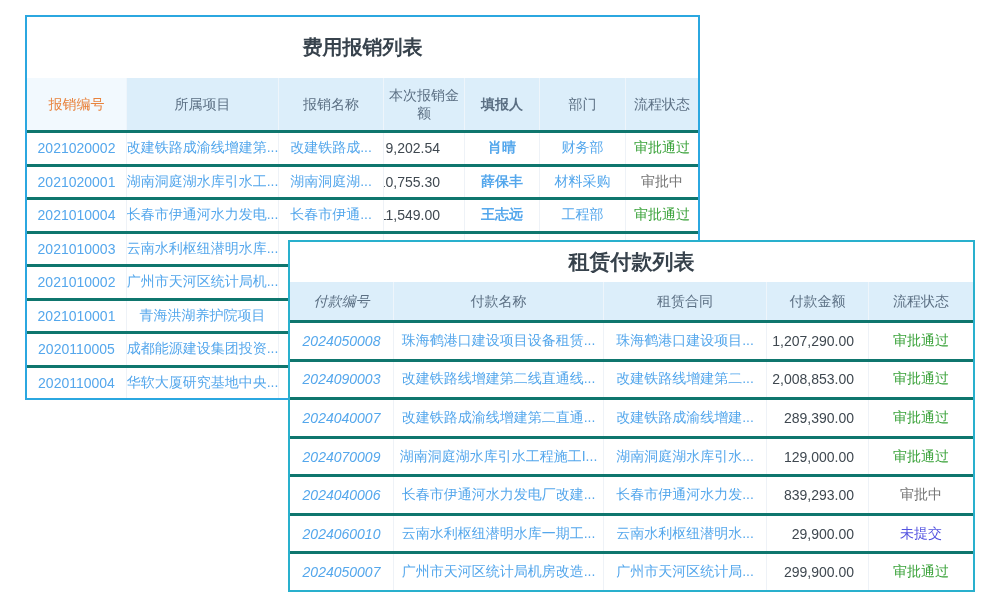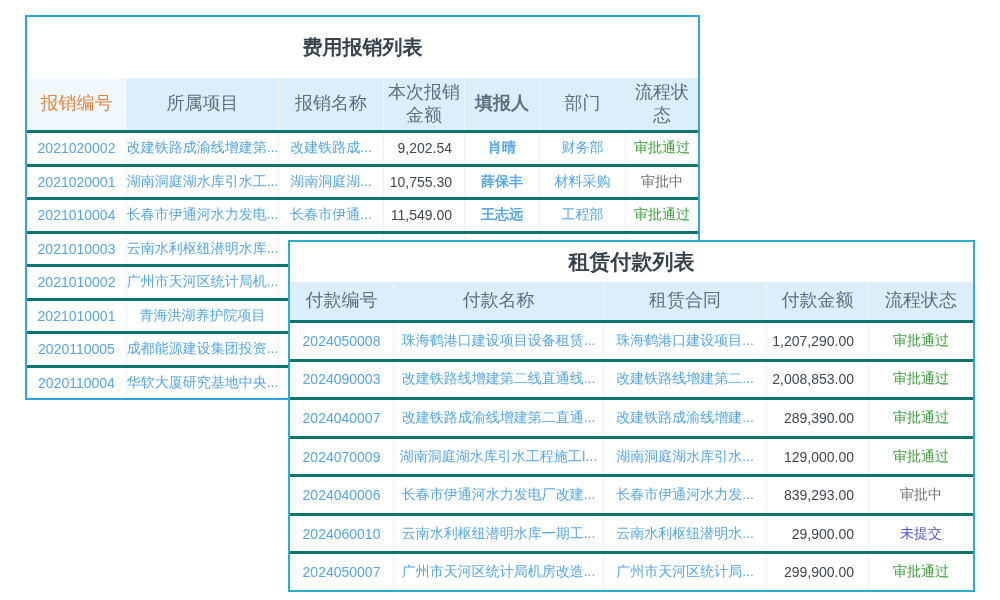--- a/index.html
+++ b/index.html
@@ -6,48 +6,48 @@
   body{
     width:1000px;height:600px;background:#ffffff;position:relative;overflow:hidden;
     font-family:"Liberation Sans","DejaVu Sans",sans-serif;
   }
   .panel{position:absolute;background:#fff;display:flex;flex-direction:column;box-sizing:border-box;}
   #expense-panel{left:25px;top:15px;width:675px;height:385px;border:2px solid #2ba7e0;z-index:1;}
   #payment-panel{left:288px;top:240px;width:687px;height:352px;border:2px solid #29b0cd;z-index:2;}
   .panel-title{display:flex;align-items:center;justify-content:center;font-weight:bold;color:#37424c;flex:0 0 auto;font-family:Liberation Mono, monospace;}
   #expense-panel .panel-title{height:61px;font-size:20px;}
   #payment-panel .panel-title{height:40px;font-size:21px;}
-  .thead{display:flex;background:#dceefa;color:#5b6f83;font-size:18px;flex:0 0 auto;}
+  .thead{display:flex;background:#dceefa;color:#5b6f83;font-size:14px;flex:0 0 auto;}
   #expense-panel .thead{height:52px;}
   #payment-panel .thead{height:38px;}
   .th{display:flex;align-items:center;justify-content:center;text-align:center;line-height:1.3;
       border-right:1px solid #eef5fb;box-sizing:border-box;padding:0 4px;}
   .th:last-child{border-right:none;}
   #expense-panel .th.first{background:#f2f9fe;color:#e8823c;}
   .tbody{flex:1 1 auto;display:flex;flex-direction:column;}
   .row{display:flex;flex:1 1 0;border-top:3px solid #0f766e;font-size:14px;min-height:0;}
   .cell{display:flex;align-items:center;justify-content:center;overflow:hidden;white-space:nowrap;
         border-right:1px solid #eef2f7;box-sizing:border-box;color:#54a7ec;padding:0 4px;}
   .cell:last-child{border-right:none;}
   .cell.amount{justify-content:flex-end;color:#3f4850;}
-  #expense-panel .cell.amount{padding-right:12px;}
+  #expense-panel .cell.amount{padding-right:24px;}
   #payment-panel .cell.amount{padding-right:14px;}
   .status-approved{color:#3aa23a;}
   .status-pending{color:#737373;}
   .status-unsubmitted{color:#5353e0;}
   
   .t1-c1{width:100px;flex:0 0 auto;}
   .t1-c2{width:152px;flex:0 0 auto;}
   .t1-c3{width:105px;flex:0 0 auto;}
   .t1-c4{width:81px;flex:0 0 auto;}
   .t1-c5{width:75px;flex:0 0 auto;font-weight:bold;}
   .t1-c6{width:86px;flex:0 0 auto;}
   .t1-c7{flex:1 1 auto;}
   
-  .t2-c1{width:104px;flex:0 0 auto;}
+  .t2-c1{width:104px;flex:0 0 auto;font-style:italic;}
   .t2-c2{width:210px;flex:0 0 auto;text-align:center;}
   .t2-c3{width:163px;flex:0 0 auto;}
   .t2-c4{width:102px;flex:0 0 auto;}
   .t2-c5{flex:1 1 auto;}
 </style>
 </head>
 <body>
 
 <div class="panel" id="expense-panel">
   <div class="panel-title">费用报销列表</div>

